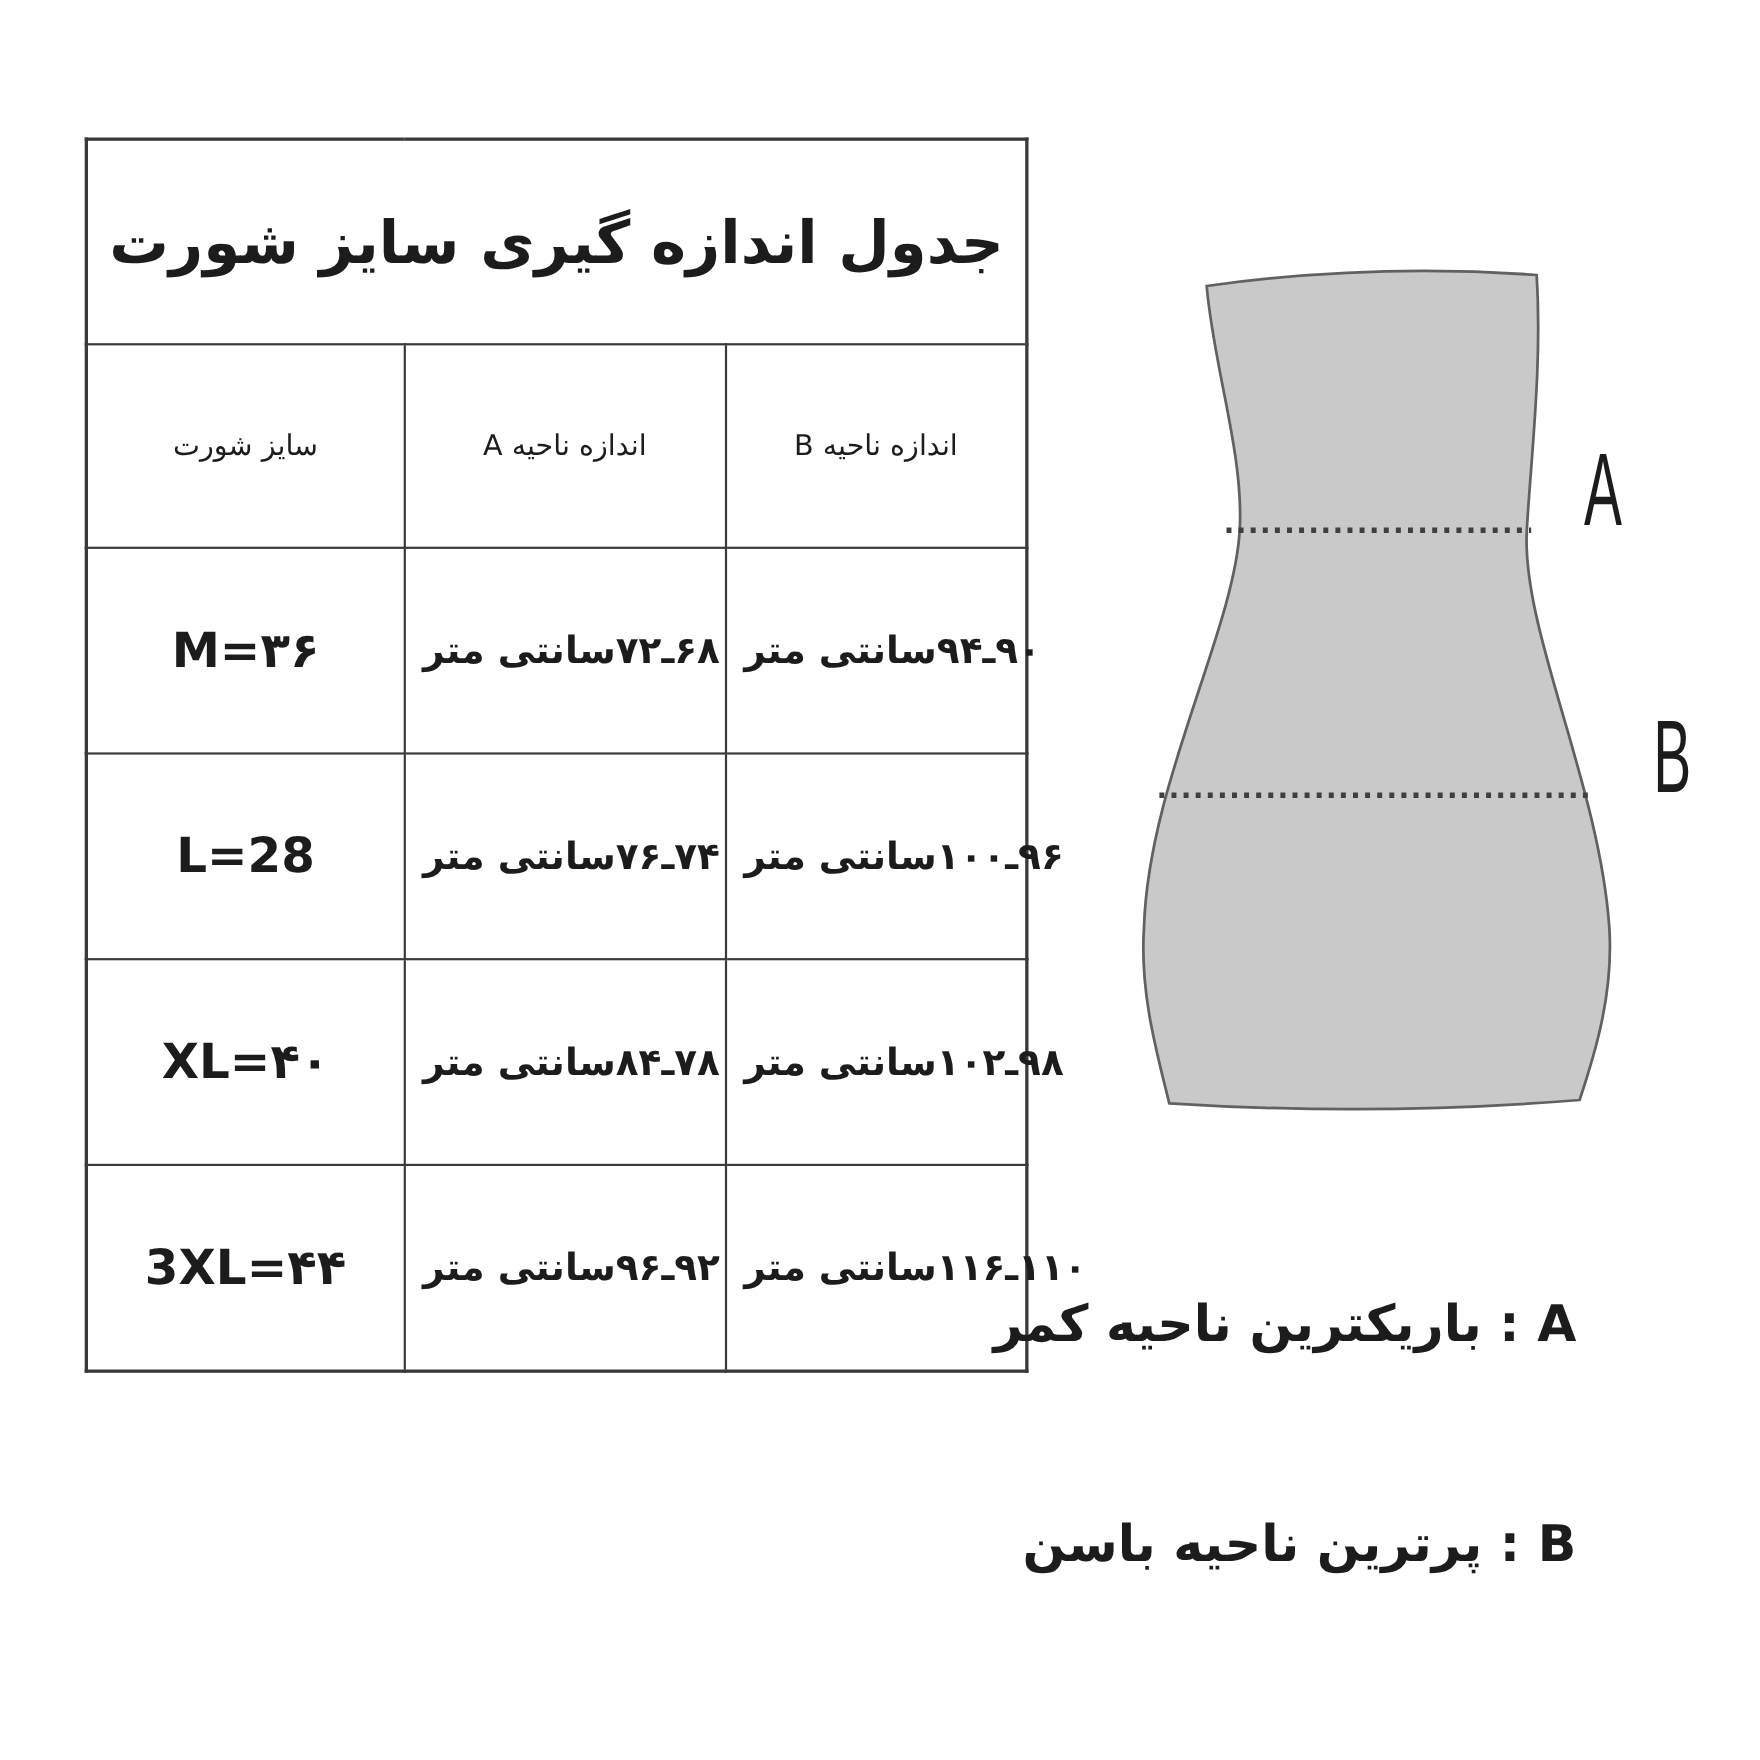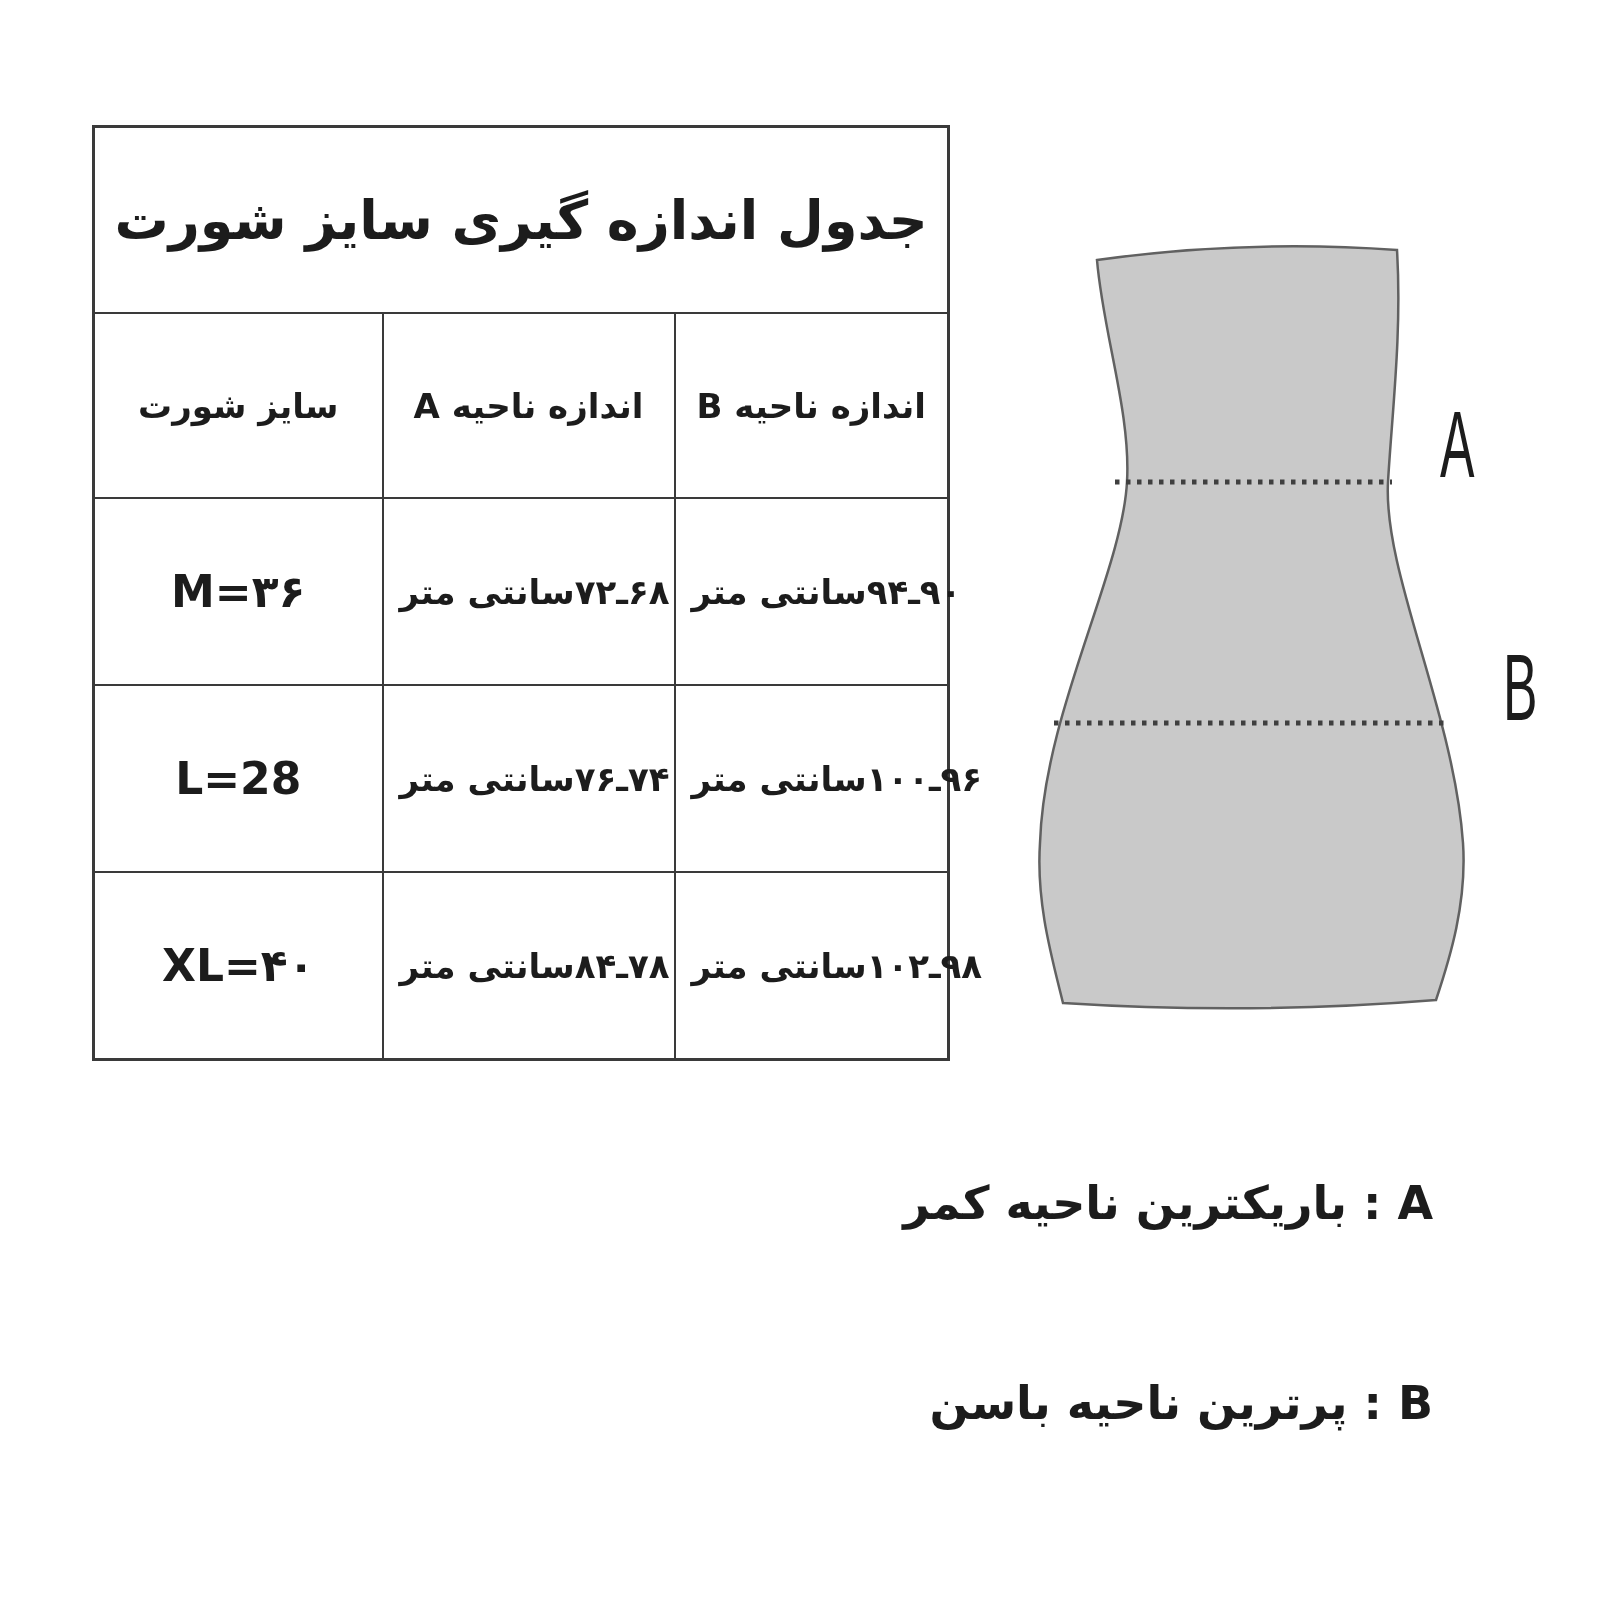--- a/index.html
+++ b/index.html
@@ -3,33 +3,33 @@
 <meta charset="utf-8">
 <style>
   html,body{margin:0;padding:0;}
   body{
     width:1600px;height:1600px;position:relative;background:#ffffff;
     font-family:"DejaVu Sans","Liberation Sans",sans-serif;
     color:#1c1c1c;overflow:hidden;
   }
   
   table.size-table{
-    position:absolute;left:92px;top:125px;width:855px;
+    position:absolute;left:77px;top:125px;width:855px;
     border-collapse:collapse;table-layout:fixed;
     border:3px solid #3a3a3a;
   }
   table.size-table td{
     border:2px solid #3a3a3a;
     vertical-align:middle;text-align:center;
     overflow:visible;
   }
   td.title-cell{
     height:182px;font-size:54px;font-weight:bold;direction:rtl;
   }
-  tr.header-row td{height:181px;font-size:34px;font-weight:bold;direction:rtl;}
+  tr.header-row td{height:181px;font-size:26px;font-weight:normal;direction:rtl;}
   tr.data-row td{height:183px;}
   td.col-size{font-size:44px;font-weight:bold;direction:ltr;}
   td.col-a,td.col-b{
     font-size:34px;font-weight:bold;direction:ltr;white-space:nowrap;
   }
   td.col-b{text-align:left;padding-left:4px;}
   td.col-a .unit,td.col-b .unit{margin-left:12px;direction:rtl;unicode-bidi:embed;}
   bdo{unicode-bidi:bidi-override;}
   
   .torso-svg{position:absolute;left:1030px;top:243px;}
@@ -74,20 +74,25 @@
   <tr class="data-row">
     <td class="col-size"><bdo dir="ltr">L=28</bdo></td>
     <td class="col-a"><bdo dir="ltr">۷۶ـ۷۴</bdo><span class="unit">سانتی متر</span></td>
     <td class="col-b"><bdo dir="ltr">۱۰۰ـ۹۶</bdo><span class="unit">سانتی متر</span></td>
   </tr>
   <tr class="data-row">
     <td class="col-size"><bdo dir="ltr">XL=۴۰</bdo></td>
     <td class="col-a"><bdo dir="ltr">۸۴ـ۷۸</bdo><span class="unit">سانتی متر</span></td>
     <td class="col-b"><bdo dir="ltr">۱۰۲ـ۹۸</bdo><span class="unit">سانتی متر</span></td>
   </tr>
+  <tr class="data-row">
+    <td class="col-size"><bdo dir="ltr">3XL=۴۴</bdo></td>
+    <td class="col-a"><bdo dir="ltr">۹۶ـ۹۲</bdo><span class="unit">سانتی متر</span></td>
+    <td class="col-b"><bdo dir="ltr">۱۱۶ـ۱۱۰</bdo><span class="unit">سانتی متر</span></td>
+  </tr>
 </tbody>
   </table>
 
 <svg class="torso-svg" width="442" height="770" viewBox="0 0 442 770">
   <path stroke-width="2.5" d="M 67 17
            Q 217 -4 367 7
            C 372 90 362 170 358 239
            C 353 330 424 470 433 600
            C 437 660 420 715 406 757
            Q 220 772 33 760

